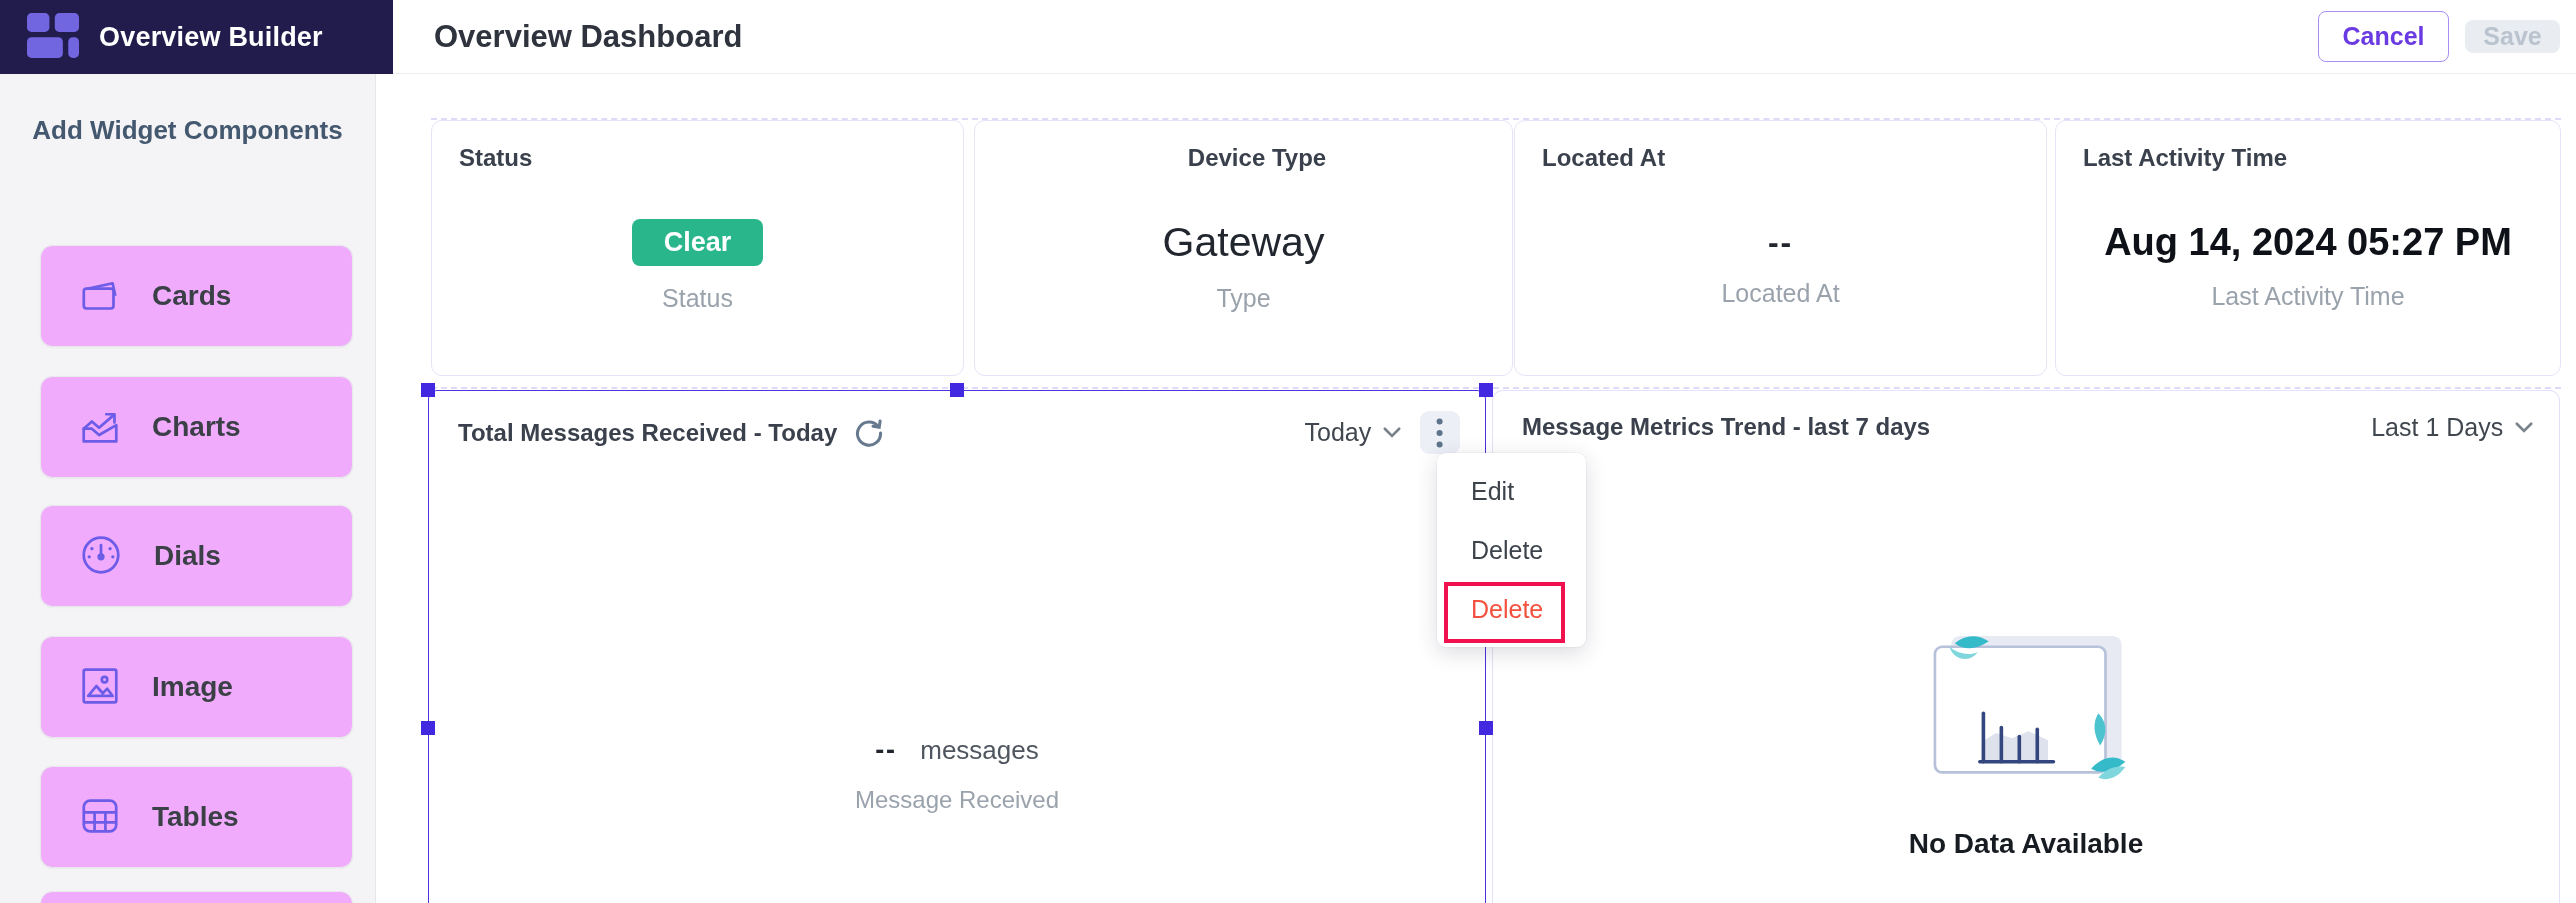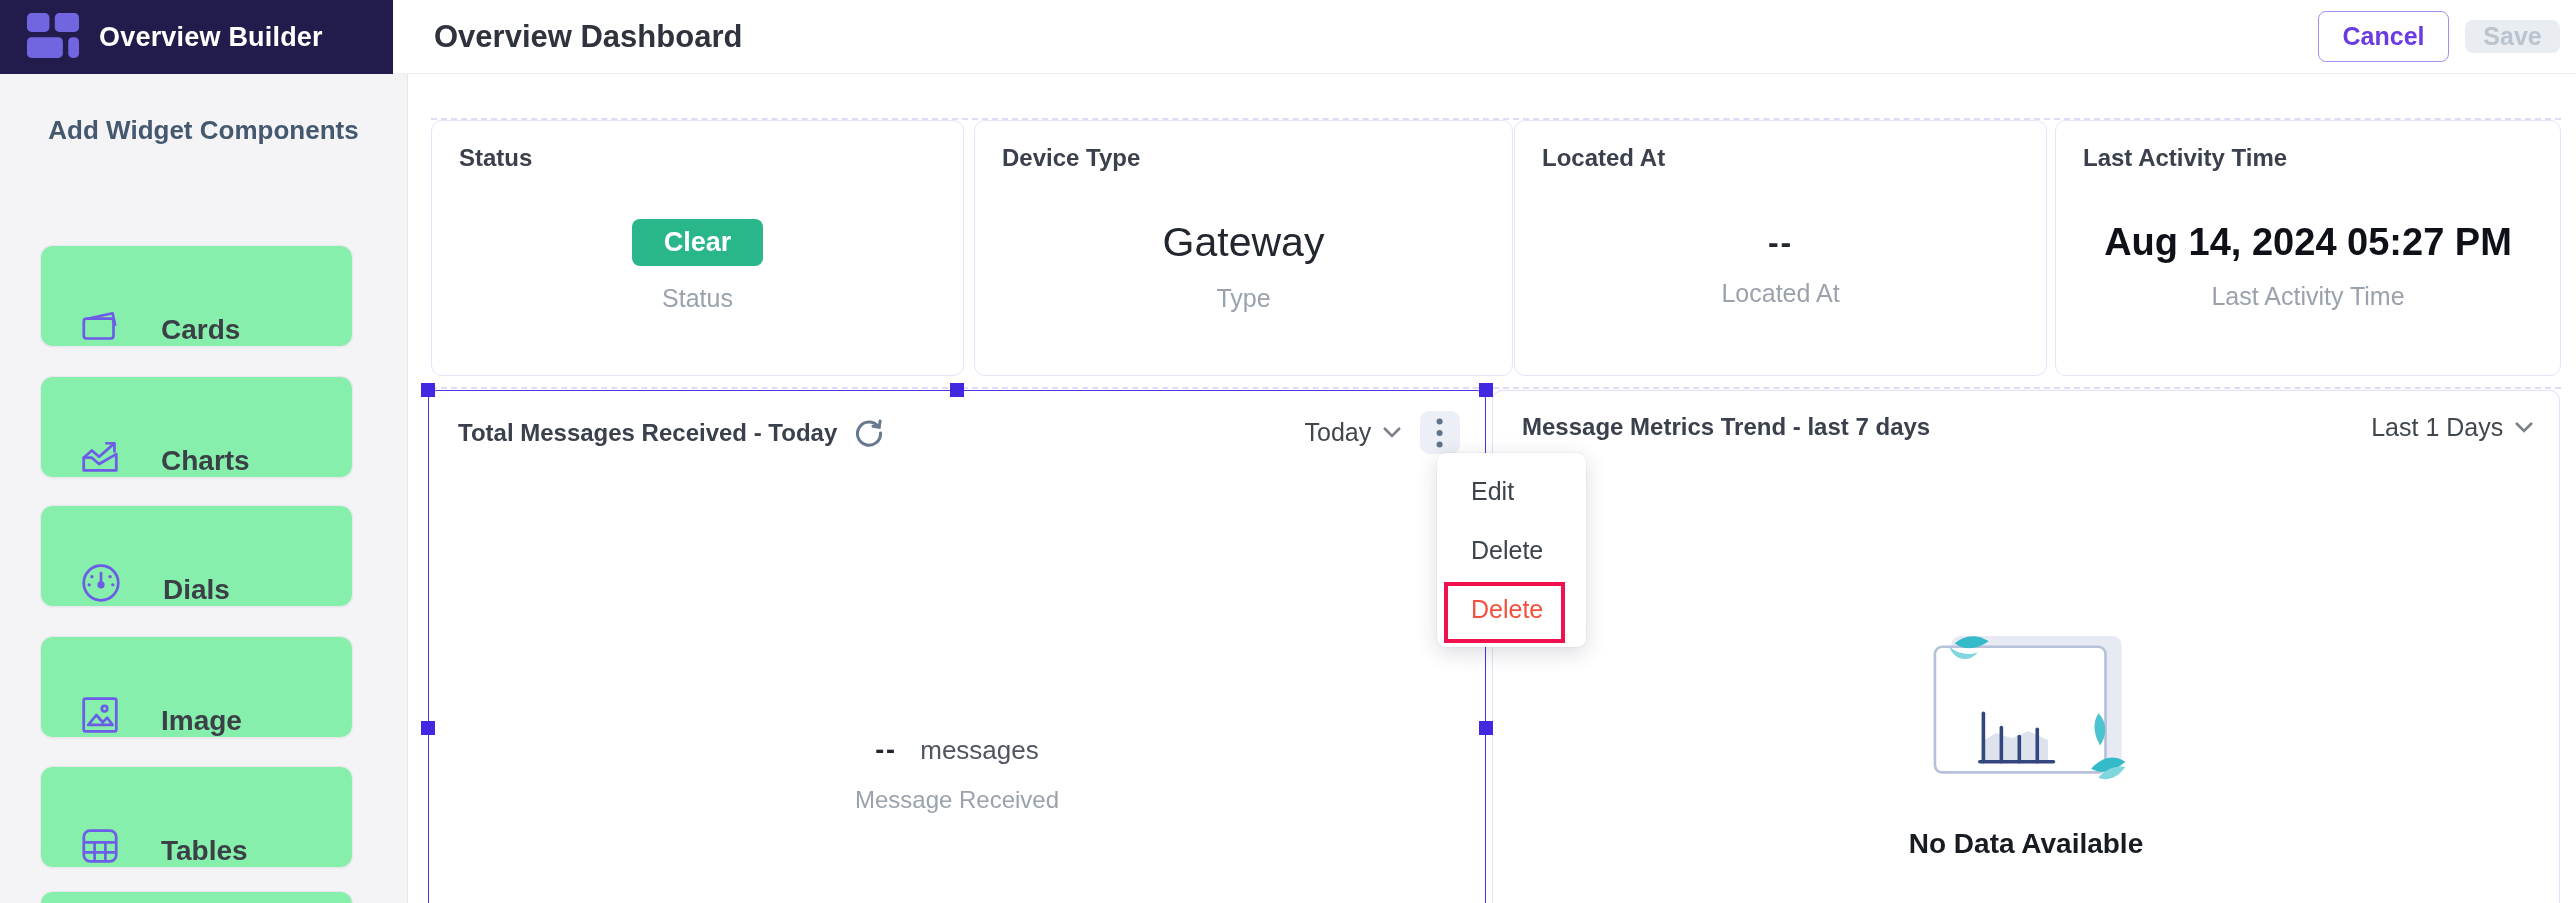--- a/index.html
+++ b/index.html
@@ -15,26 +15,26 @@
   
   .topbar { position: absolute; left: 393px; top: 0; width: 2183px; height: 74px; background: #fff;
             border-bottom: 0.9px solid #edeef2; display: flex; align-items: center; }
   .page-title { margin-left: 41px; font-size: 31px; font-weight: 600; color: #2e333d; }
   .topbar-actions { margin-left: auto; margin-right: 16px; display: flex; gap: 16px; align-items: center; }
   .btn { font-family: inherit; font-size: 25px; font-weight: 600; border-radius: 8px; cursor: pointer; }
   .btn-cancel { width: 131px; height: 51px; background: #fff; color: #6a3be2; border: 1.8px solid #a88ef2; }
   .btn-save { width: 95px; height: 33px; background: #e9edf2; color: #bac3ce; border: none; }
 
   
-  .sidebar { position: absolute; left: 0; top: 74px; width: 408px; height: 830px;
+  .sidebar { position: absolute; left: 0; top: 74px; width: 376px; height: 830px;
              background: #f4f4f6; border-right: 0.9px solid #e7e7ea; }
   .sidebar-heading { margin-top: 41px; text-align: center; font-size: 26px; font-weight: 700; color: #44586f; }
-  .side-card { position: absolute; left: 40px; width: 313px; height: 102px; background: #86efac;
+  .side-card { position: absolute; left: 40px; width: 313px; height: 102px; background: #f0abfc;
                border: 0.9px solid #e9e9ed; border-radius: 12.6px; box-shadow: 0 0.9px 1.8px rgba(30,30,60,.04);
-               display: flex; align-items: flex-end; gap: 42px; padding-left: 40px; cursor: pointer; }
+               display: flex; align-items: center; gap: 33px; padding-left: 40px; cursor: pointer; }
   .side-card .lbl { font-size: 28px; font-weight: 600; color: #3b4047; }
   .side-card svg { flex: 0 0 auto; }
   .side-card.partial { top: 817px; height: 86px; box-shadow: none; }
 
   
   .grid-dash { position: absolute; height: 0; border-top: 2.7px dashed rgba(196,188,243,.55); }
 
   .stat-card { position: absolute; top: 120px; height: 256px; background: #fff;
                border: 0.9px solid #e6e3f8; border-radius: 10.8px; display: flex; flex-direction: column; }
   .stat-title { padding: 23.4px 0 0 27px; font-size: 24px; font-weight: 700; color: #3a414c; }
@@ -179,21 +179,21 @@
   <div class="grid-dash" style="left:431px; top:387px; width:2130px;"></div>
 
   <div class="stat-card" style="left:431px; width:533px;">
     <div class="stat-title">Status</div>
     <div class="stat-body">
       <span class="badge" style="background:#2ab68b">Clear</span>
       <span class="stat-label">Status</span>
     </div>
   </div>
 
-  <div class="stat-card" style="left:974px; width:539px;">
+  <div class="stat-card" style="left:974px; width:539px;align-items:center;">
     <div class="stat-title">Device Type</div>
     <div class="stat-body">
       <span class="val-gateway">Gateway</span>
       <span class="stat-label">Type</span>
     </div>
   </div>
 
   <div class="stat-card" style="left:1514px; width:533px;">
     <div class="stat-title">Located At</div>
     <div class="stat-body">

